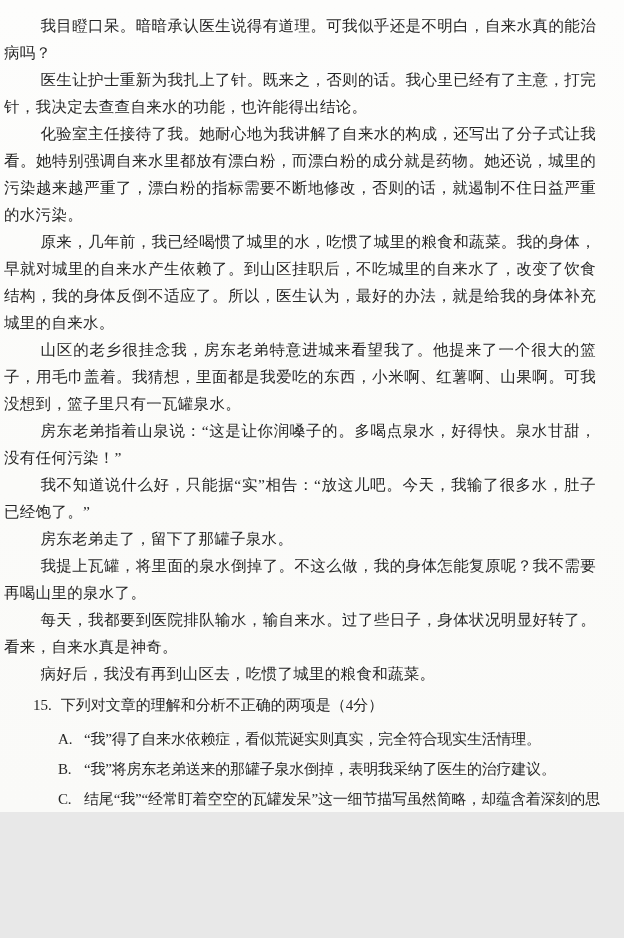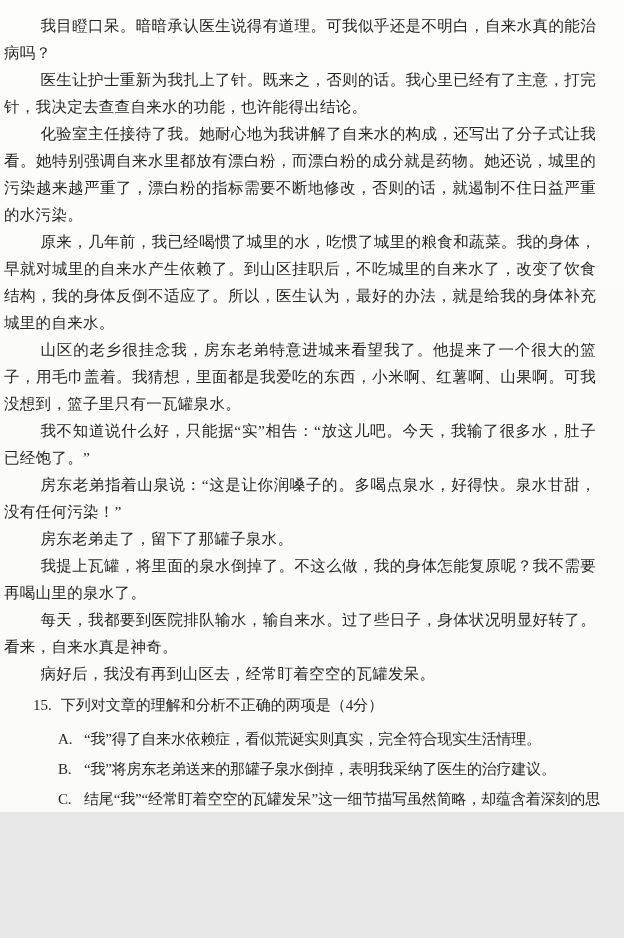--- a/index.html
+++ b/index.html
@@ -75,26 +75,26 @@
 <body>
 
 <div class="page">
 
   <div class="article">
     <p>我目瞪口呆。暗暗承认医生说得有道理。可我似乎还是不明白，自来水真的能治病吗？</p>
     <p>医生让护士重新为我扎上了针。既来之，否则的话。我心里已经有了主意，打完针，我决定去查查自来水的功能，也许能得出结论。</p>
     <p>化验室主任接待了我。她耐心地为我讲解了自来水的构成，还写出了分子式让我看。她特别强调自来水里都放有漂白粉，而漂白粉的成分就是药物。她还说，城里的污染越来越严重了，漂白粉的指标需要不断地修改，否则的话，就遏制不住日益严重的水污染。</p>
     <p>原来，几年前，我已经喝惯了城里的水，吃惯了城里的粮食和蔬菜。我的身体，早就对城里的自来水产生依赖了。到山区挂职后，不吃城里的自来水了，改变了饮食结构，我的身体反倒不适应了。所以，医生认为，最好的办法，就是给我的身体补充城里的自来水。</p>
     <p>山区的老乡很挂念我，房东老弟特意进城来看望我了。他提来了一个很大的篮子，用毛巾盖着。我猜想，里面都是我爱吃的东西，小米啊、红薯啊、山果啊。可我没想到，篮子里只有一瓦罐泉水。</p>
+    <p>房东老弟指着山泉说：“这是让你润嗓子的。多喝点泉水，好得快。泉水甘甜，没有任何污染！”</p>
     <p>我不知道说什么好，只能据“实”相告：“放这儿吧。今天，我输了很多水，肚子已经饱了。”</p>
-    <p>房东老弟指着山泉说：“这是让你润嗓子的。多喝点泉水，好得快。泉水甘甜，没有任何污染！”</p>
     <p>房东老弟走了，留下了那罐子泉水。</p>
     <p>我提上瓦罐，将里面的泉水倒掉了。不这么做，我的身体怎能复原呢？我不需要再喝山里的泉水了。</p>
     <p>每天，我都要到医院排队输水，输自来水。过了些日子，身体状况明显好转了。看来，自来水真是神奇。</p>
-    <p>病好后，我没有再到山区去，经常盯着空空的瓦罐发呆。</p>
+    <p>病好后，我没有再到山区去，吃惯了城里的粮食和蔬菜。</p>
   </div>
 
   <div class="question">
     <div class="q-head">
       <span class="q-num">15.</span><span class="q-text">下列对文章的理解和分析不正确的两项是（4分）</span>
     </div>
     <div class="opt">
       <span class="opt-label">A.</span>
       <span class="opt-text">“我”得了自来水依赖症，看似荒诞实则真实，完全符合现实生活情理。</span>
     </div>

